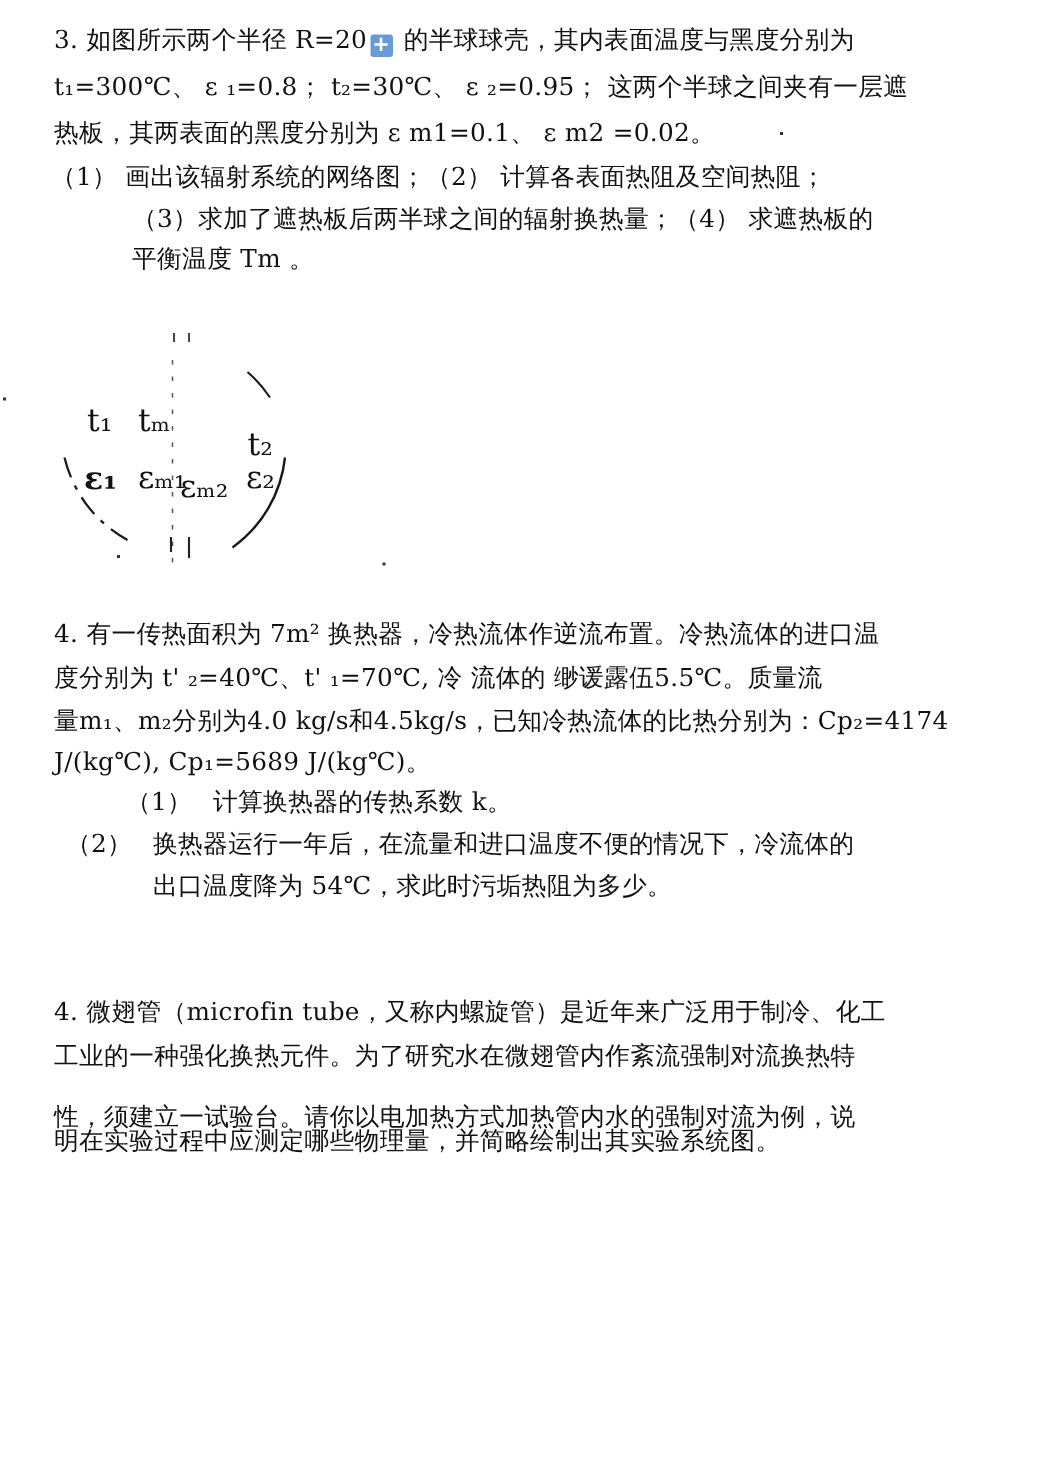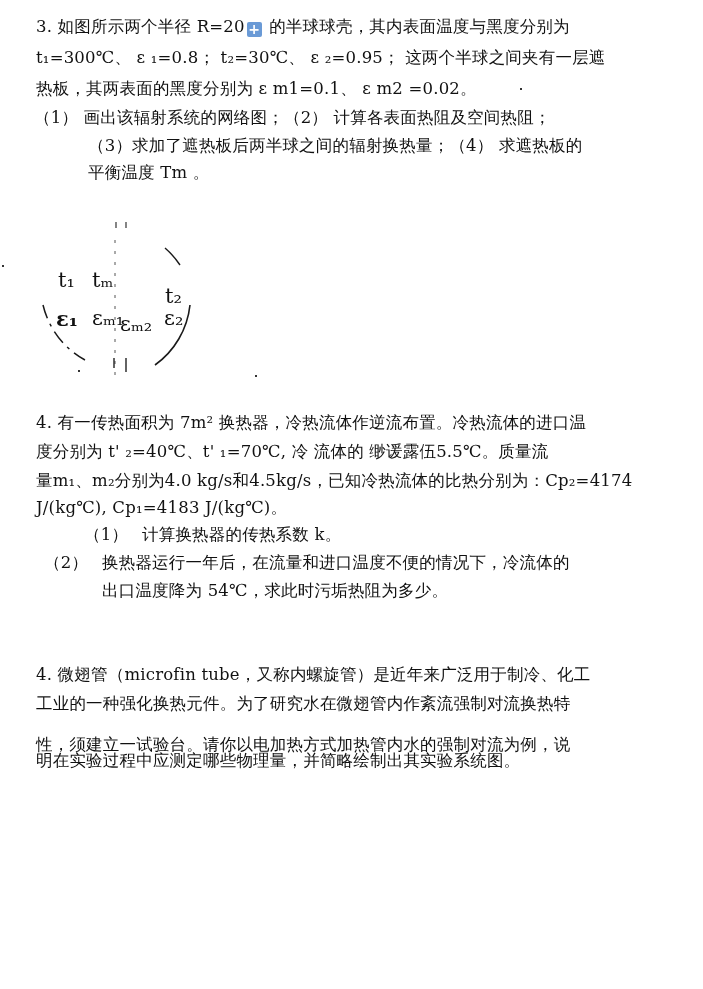--- a/index.html
+++ b/index.html
@@ -65,21 +65,21 @@
 
 <div class="dot" style="left:2px; top:265px;"></div>
 <div class="dot" style="left:78px; top:370px;"></div>
 <div class="dot" style="left:255px; top:375px;"></div>
 <div class="dot" style="left:520px; top:88px;"></div>
 
 <div>
   <div class="line" style="left:36px; top:412px;">4. 有一传热面积为 7m² 换热器，冷热流体作逆流布置。冷热流体的进口温</div>
   <div class="line" style="left:36px; top:441px;">度分别为 t' ₂=40℃、t' ₁=70℃, 冷  流体的  缈谖露伍5.5℃。质量流</div>
   <div class="line" style="left:36px; top:470px;">量m₁、m₂分别为4.0 kg/s和4.5kg/s，已知冷热流体的比热分别为：Cp₂=4174</div>
-  <div class="line" style="left:36px; top:497px;">J/(kg℃), Cp₁=4183 J/(kg℃)。</div>
+  <div class="line" style="left:36px; top:497px;">J/(kg℃), Cp₁=5689 J/(kg℃)。</div>
   <div class="line" style="left:44px; top:524px;margin-left:40px;">
     <span style="display:inline-block; width:58px;">（1）</span><span>计算换热器的传热系数 k。</span>
   </div>
   <div class="line" style="left:44px; top:552px;">
     <span style="display:inline-block; width:58px;">（2）</span><span>换热器运行一年后，在流量和进口温度不便的情况下，冷流体的</span>
   </div>
   <div class="line" style="left:102px; top:580px;">出口温度降为 54℃，求此时污垢热阻为多少。</div>
 </div>
 
 <div>

